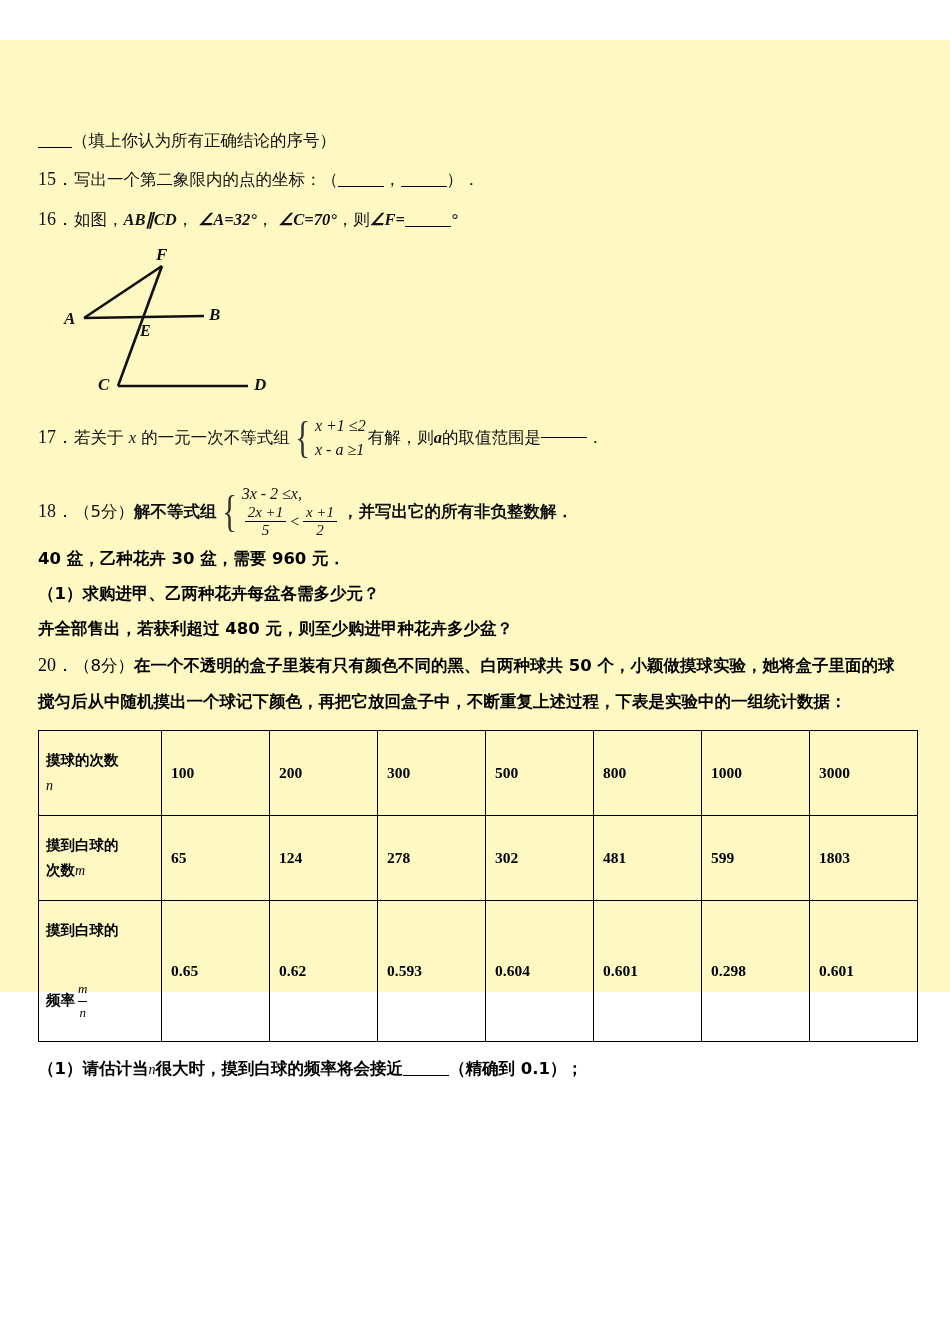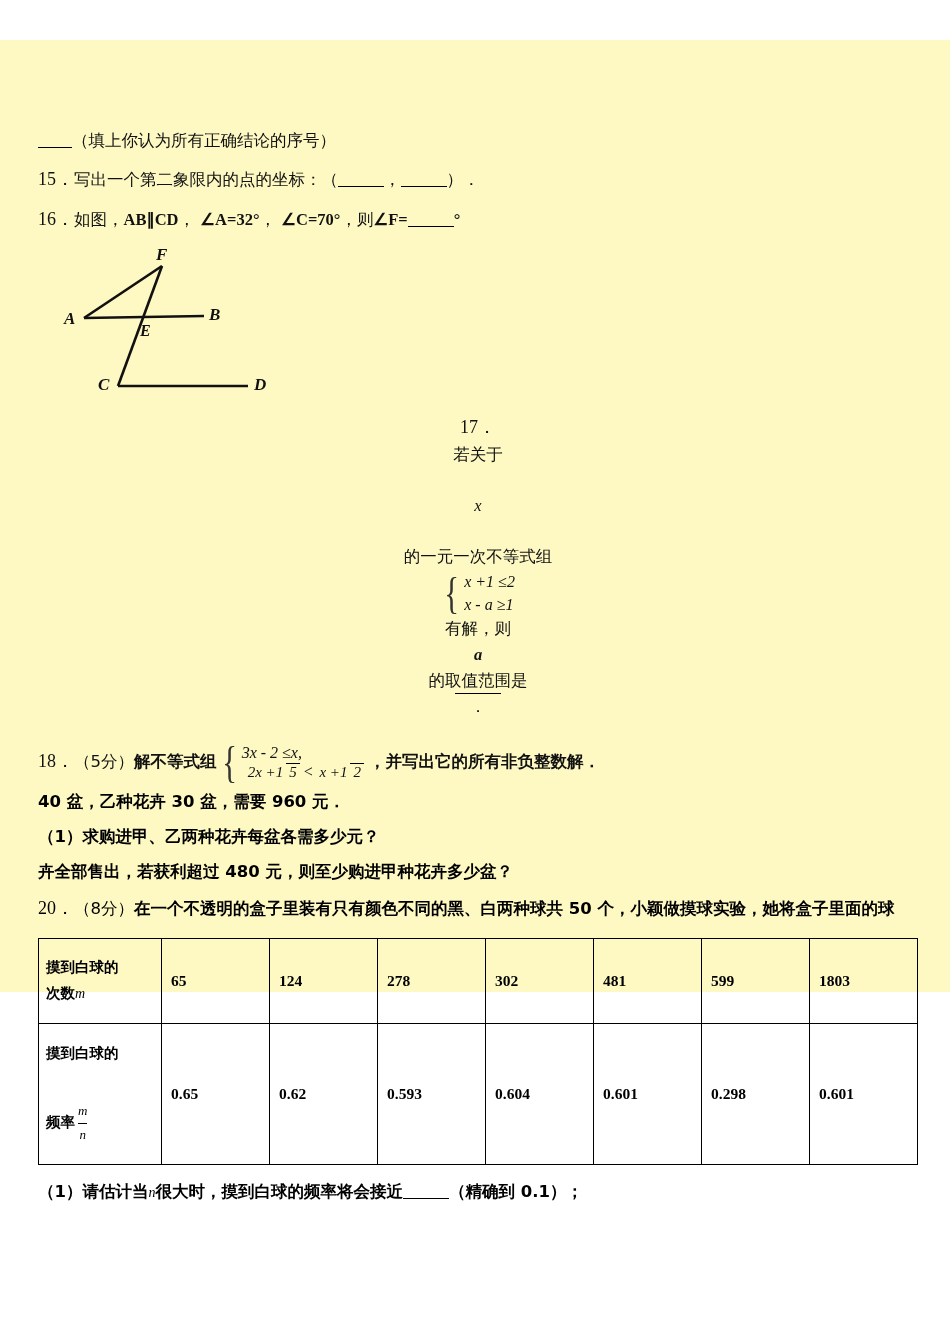--- a/index.html
+++ b/index.html
@@ -60,20 +60,21 @@
     border-bottom: 1.4px solid #000;
     width: 58px;
     vertical-align: -2px;
   }
   .mathit {
     font-family: "Liberation Serif", serif;
     font-style: italic;
   }
   .mathbf {
     font-family: "Liberation Serif", serif;
+    font-style: italic;
     font-weight: bold;
   }
 
   
   #row-top { margin-bottom: 12px; }
   #row-q15 { margin-bottom: 13px; }
   #row-q16 { margin-bottom: 6px; }
 
   
   .figure-wrap {
@@ -82,21 +83,20 @@
     margin-left: 18px;
     margin-top: 4px;
   }
 
   
   #row-q17 {
     margin-top: 22px;
     display: flex;
     align-items: center;
     flex-wrap: nowrap;
-    flex-direction: column;
   }
   .sys {
     display: inline-flex;
     align-items: center;
     margin: 0 2px;
   }
   .sys .brace {
     font-size: 44px;
     font-family: "Liberation Serif", serif;
     line-height: 0.8;
@@ -123,20 +123,21 @@
 
   
   #row-q18 {
     margin-top: 24px;
     display: flex;
     align-items: center;
     flex-wrap: nowrap;
   }
   .frac {
     display: inline-flex;
+    flex-direction: column;
     align-items: center;
     vertical-align: middle;
     margin: 0 3px;
     font-size: 15px;
   }
   .frac .num { padding: 0 3px; }
   .frac .den {
     border-top: 1.2px solid #000;
     padding: 0 3px;
     width: 100%;
@@ -296,23 +297,37 @@
       <span class="bold">，并写出它的所有非负整数解．</span>
     </div>
 
     <div class="para tight cjk bold">40 盆，乙种花卉 30 盆，需要 960 元．</div>
     <div class="sub cjk bold">（1）求购进甲、乙两种花卉每盆各需多少元？</div>
     <div class="sub cjk bold">卉全部售出，若获利超过 480 元，则至少购进甲种花卉多少盆？</div>
 
     <div class="sub">
       <span class="qnum">20．</span><span class="cjk">（8分）</span><span class="cjk bold">在一个不透明的盒子里装有只有颜色不同的黑、白两种球共 50 个，小颖做摸球实验，她将盒子里面的球</span>
     </div>
+    <div class="sub cjk bold">搅匀后从中随机摸出一个球记下颜色，再把它放回盒子中，不断重复上述过程，下表是实验中的一组统计数据：</div>
 
     <table class="stats">
       <tbody>
+          <tr class="r1">
+        <td class="hdr cjk">
+          <span>摸球的次数</span>
+          <span class="hdr-line2 ital-sm">n</span>
+        </td>
+        <td class="val">100</td>
+        <td class="val">200</td>
+        <td class="val">300</td>
+        <td class="val">500</td>
+        <td class="val">800</td>
+        <td class="val">1000</td>
+        <td class="val">3000</td>
+      </tr>
       <tr class="r2">
         <td class="hdr cjk">
           <span>摸到白球的</span>
           <span class="hdr-line2"><span>次数</span><span class="ital-sm">m</span></span>
         </td>
         <td class="val">65</td>
         <td class="val">124</td>
         <td class="val">278</td>
         <td class="val">302</td>
         <td class="val">481</td>

